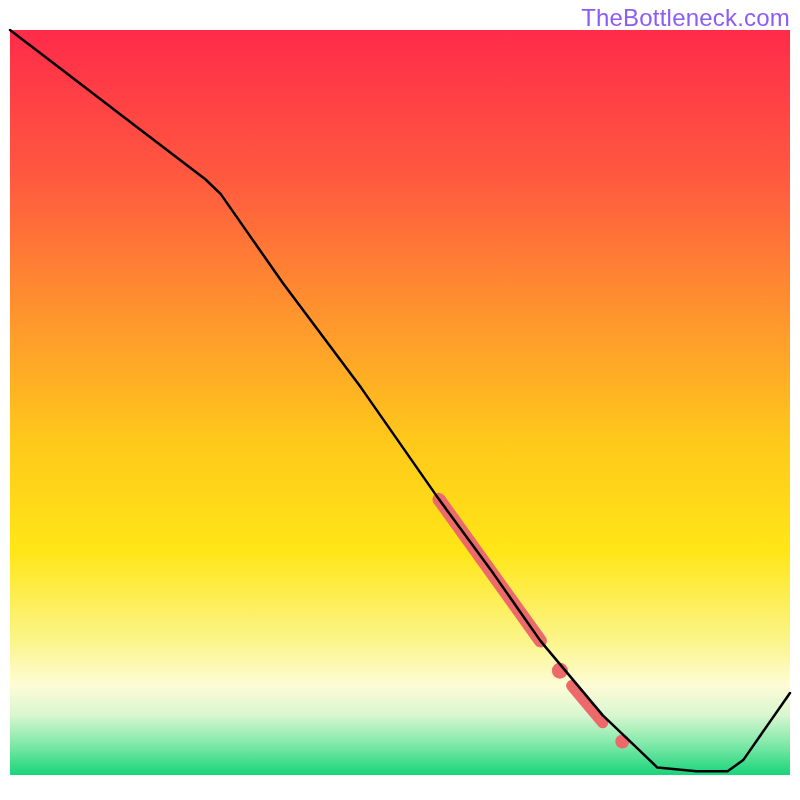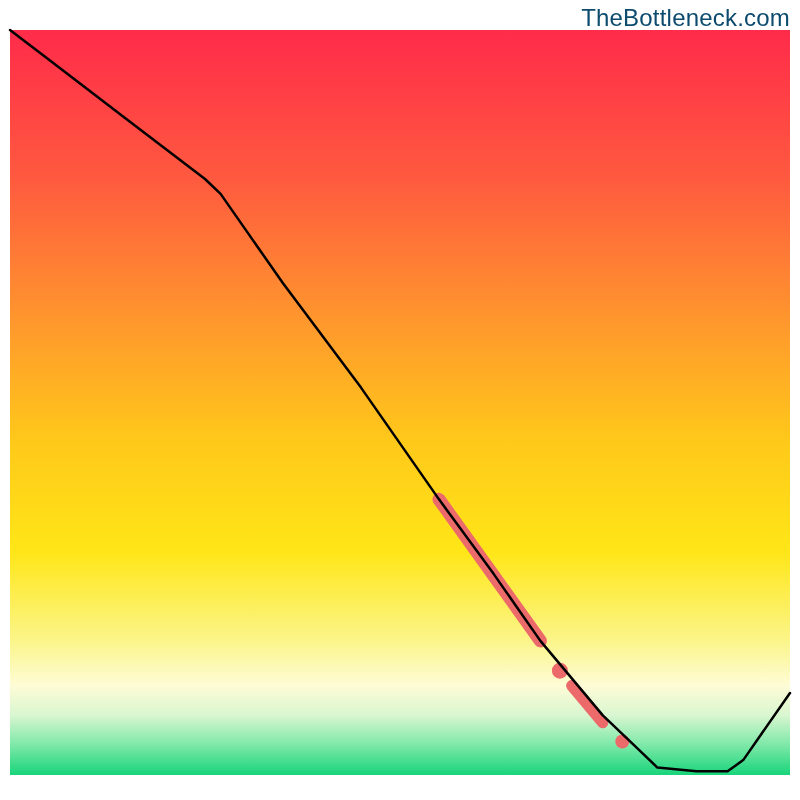--- a/index.html
+++ b/index.html
@@ -14,21 +14,21 @@
     position: relative;
     width: 800px;
     height: 800px;
   }
   .watermark {
     position: absolute;
     top: 4px;
     right: 10px;
     font-family: Arial, Helvetica, sans-serif;
     font-size: 24px;
-    color: #0c4a6e;
+    color: #8b5cf6;
     font-weight: 500;
     z-index: 10;
     letter-spacing: 0.2px;
   }
   svg.plot {
     position: absolute;
     left: 0;
     top: 0;
     width: 800px;
     height: 800px;

